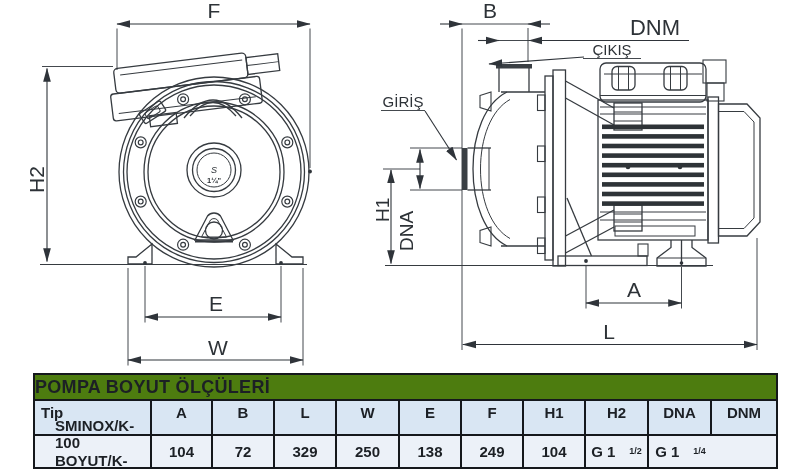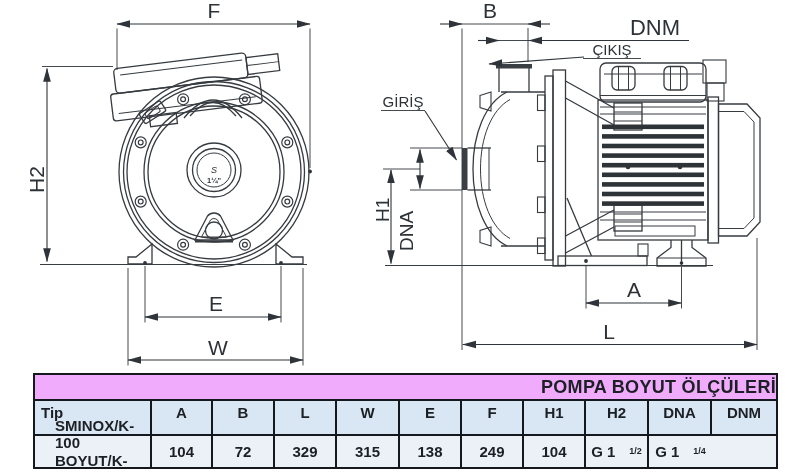--- a/index.html
+++ b/index.html
@@ -4,22 +4,22 @@
 <style>
   html,body{margin:0;padding:0;background:#fff;}
   .stage{position:relative;width:800px;height:472px;background:#ffffff;overflow:hidden;
          font-family:"Liberation Sans",sans-serif;}
   .stage svg{position:absolute;left:0;top:0;}
   svg text{fill:#2d3237;font-family:"Liberation Sans",sans-serif;}
 
   
   .dim-table{position:absolute;left:33px;top:373px;width:741px;
              border:2.5px solid #15181c;background:#ecf1f8;color:#1c2025;box-sizing:content-box;}
-  .t-title{height:24px;line-height:24px;text-align:right;font-weight:bold;font-size:18px;
-           background:#f0abfc;border-bottom:2px solid #15181c;letter-spacing:.3px;}
+  .t-title{height:24px;line-height:24px;text-align:left;font-weight:bold;font-size:18px;
+           background:#4d7c0f;border-bottom:2px solid #15181c;letter-spacing:.3px;}
   .t-grid{display:grid;grid-template-columns:117px 61px 62px 62px 63px 62px 62px 62px 63px 63px 1fr;}
   .t-head{background:#d9e6f3;border-bottom:2px solid #15181c;}
   .t-head>div{height:33px;line-height:23px;font-weight:bold;font-size:15px;text-align:center;
               border-right:2px solid #15181c;}
   .t-row{background:#ecf1f8;}
   .t-row>div{height:31px;font-weight:bold;font-size:15px;display:flex;align-items:center;
              justify-content:center;border-right:2px solid #15181c;}
   .t-head>div:last-child,.t-row>div:last-child{border-right:none;}
   .cell-tip-head{text-align:left !important;padding-left:6px;}
   .cell-tip{flex-direction:column;align-items:flex-start !important;justify-content:center;
@@ -293,21 +293,21 @@
     </div>
 
     <div class="t-grid t-row">
       <div class="cell-tip">
         <span>SMINOX/K-100</span>
         <span>BOYUT/K-100T</span>
       </div>
       <div>104</div>
       <div>72</div>
       <div>329</div>
-      <div>315</div>
+      <div>250</div>
       <div>138</div>
       <div>249</div>
       <div>104</div>
       <div class="thread">
         <span>G 1</span>
           <sup>1/2</sup>
       </div>
       <div class="thread">
         <span>G 1</span>
           <sup>1/4</sup>

